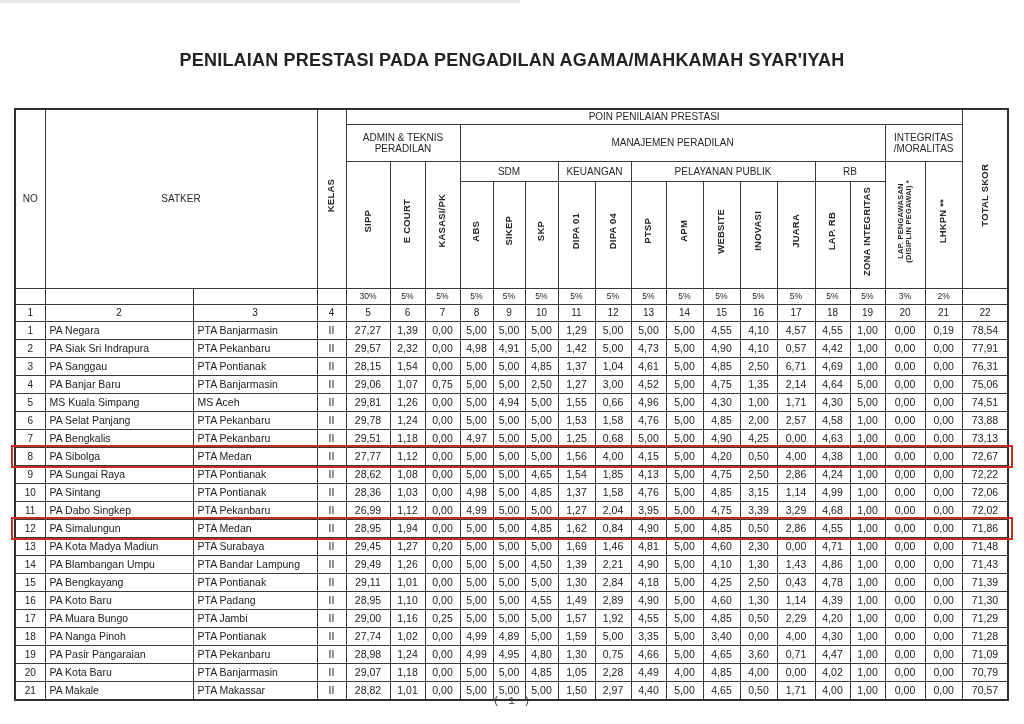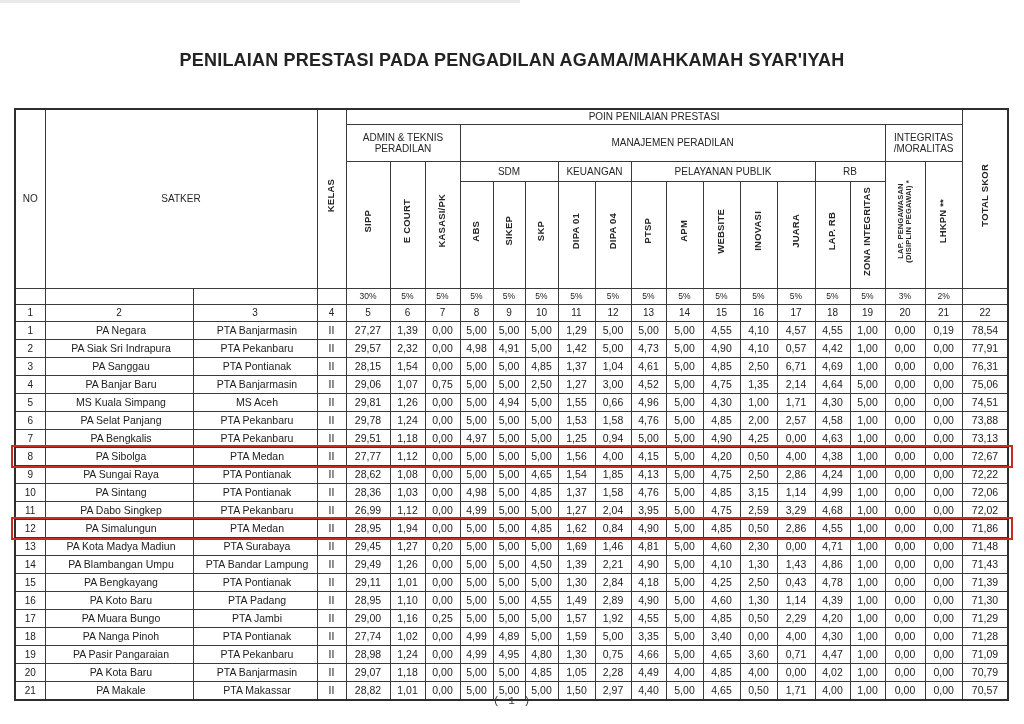--- a/index.html
+++ b/index.html
@@ -52,21 +52,21 @@
     font-weight:bold;
     font-size:9.5px;
     padding-top:5px; 
     white-space:pre-line;
     line-height:1.1;
     letter-spacing:0.2px;
   }
   .vert.small { font-size:7.5px; }
 
   tbody td { height:17px; font-size:10.5px; }
-  tbody td.c-name { text-align:center; padding-left:4px; font-size:10.5px; white-space:nowrap; }
+  tbody td.c-name { text-align:left; padding-left:4px; font-size:10.5px; white-space:nowrap; }
   tbody td.c-no { font-size:10px; }
 
   .footer {
     position:absolute; top:695px; left:0; width:1024px;
     text-align:center;
     font-family:"Liberation Mono", monospace;
     font-size:11px; color:#3b3b3b; letter-spacing:1px;
   }
 
   .row-highlight {
@@ -354,21 +354,21 @@
           <td class="c-name">PA Bengkalis</td>
           <td class="c-name">PTA Pekanbaru</td>
           <td>II</td>
           <td>29,51</td>
           <td>1,18</td>
           <td>0,00</td>
           <td>4,97</td>
           <td>5,00</td>
           <td>5,00</td>
           <td>1,25</td>
-          <td>0,94</td>
+          <td>0,68</td>
           <td>5,00</td>
           <td>5,00</td>
           <td>4,90</td>
           <td>4,25</td>
           <td>0,00</td>
           <td>4,63</td>
           <td>1,00</td>
           <td>0,00</td>
           <td>0,00</td>
           <td>73,13</td>
@@ -454,21 +454,21 @@
           <td>1,12</td>
           <td>0,00</td>
           <td>4,99</td>
           <td>5,00</td>
           <td>5,00</td>
           <td>1,27</td>
           <td>2,04</td>
           <td>3,95</td>
           <td>5,00</td>
           <td>4,75</td>
-          <td>2,59</td>
+          <td>3,39</td>
           <td>3,29</td>
           <td>4,68</td>
           <td>1,00</td>
           <td>0,00</td>
           <td>0,00</td>
           <td>72,02</td>
         </tr>
         <tr class="data-row">
           <td class="c-no">12</td>
           <td class="c-name">PA Simalungun</td>

